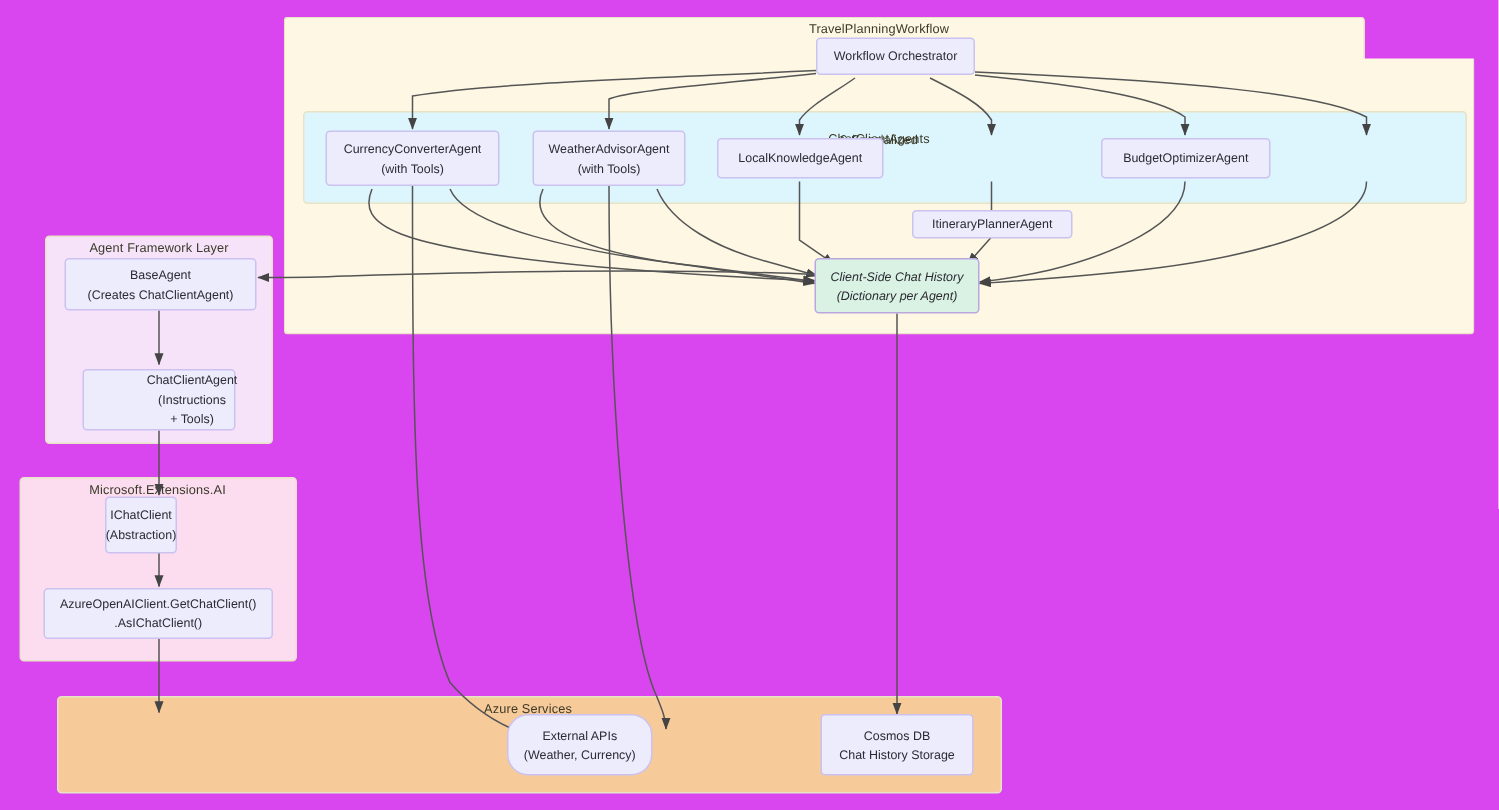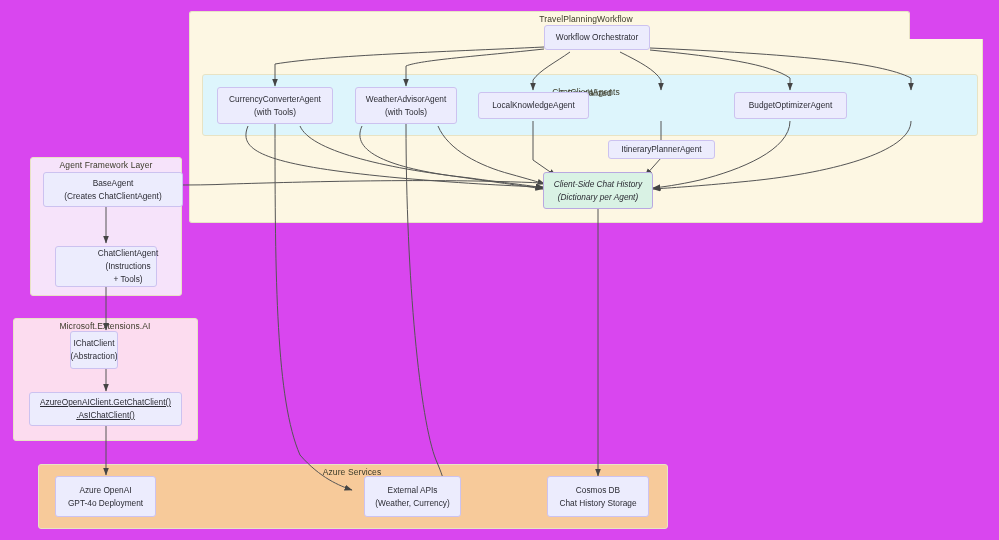--- a/index.html
+++ b/index.html
@@ -147,46 +147,42 @@
   <div class="node" style="left:734px; top:92px; width:113px; height:27px;">
     <span>BudgetOptimizerAgent</span>
   </div>
 
 
   <div class="node mint" style="left:543px; top:172px; width:110px; height:37px;font-style:italic;">
     <span>Client-Side Chat History</span>
     <span class="l2">(Dictionary per Agent)</span>
   </div>
 
-  <div class="node" style="left:43px; top:172px; width:140px; height:35px;">
+  <div class="node" style="left:43px; top:172px; width:128px; height:35px;">
     <span>BaseAgent</span>
     <span class="l2">(Creates ChatClientAgent)</span>
   </div>
 
   <div class="node" style="left:55px; top:246px; width:102px; height:41px;padding-left:48px;">
     <span>ChatClientAgent</span>
     <span class="l2">(Instructions + Tools)</span>
   </div>
 
   <div class="node" style="left:70px; top:331px; width:48px; height:38px;">
     <span>IChatClient</span>
     <span class="l2">(Abstraction)</span>
   </div>
 
-  <div class="node" style="left:29px; top:392px; width:153px; height:34px;text-decoration:underline;">
+  <div class="node" style="left:29px; top:392px; width:153px; height:34px;">
     <span>AzureOpenAIClient.GetChatClient()</span>
     <span class="l2">.AsIChatClient()</span>
   </div>
 
-  <div class="node" style="left:55px; top:476px; width:101px; height:41px;">
-    <span>Azure OpenAI</span>
-    <span class="l2">GPT-4o Deployment</span>
-  </div>
 
-  <div class="node" style="left:364px; top:476px; width:97px; height:41px;">
+  <div class="node" style="left:338px; top:476px; width:97px; height:41px;border-radius:14px;">
     <span>External APIs</span>
     <span class="l2">(Weather, Currency)</span>
   </div>
 
   <div class="node" style="left:547px; top:476px; width:102px; height:41px;">
     <span>Cosmos DB</span>
     <span class="l2">Chat History Storage</span>
   </div>
 
 </div>

